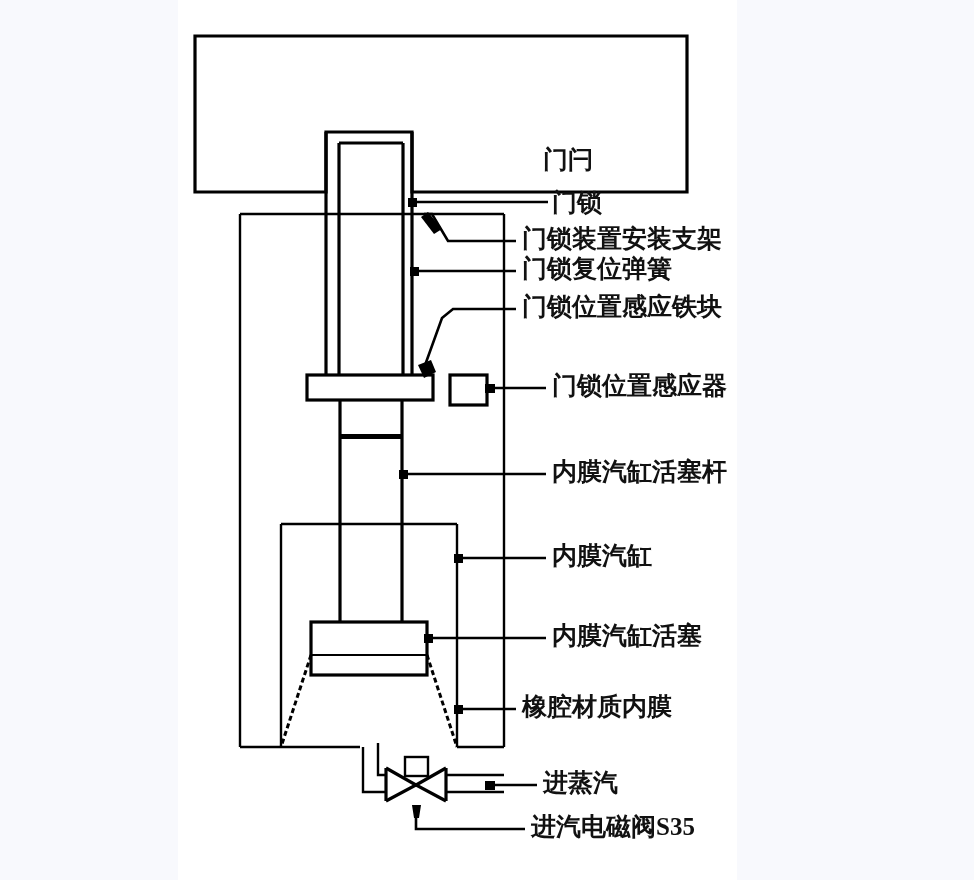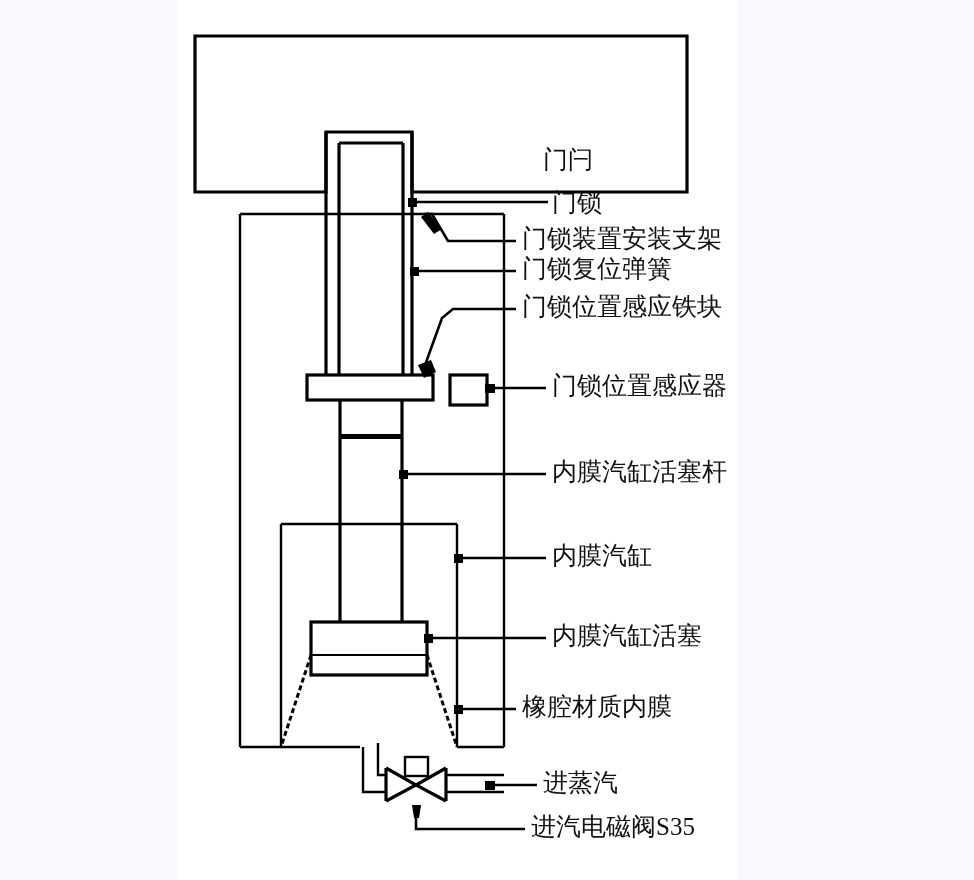--- a/index.html
+++ b/index.html
@@ -10,20 +10,21 @@
   body {
     width: 974px;
     height: 880px;
     font-family: "Liberation Serif", serif;
     overflow: hidden;
   }
   #stage {
     position: relative;
     width: 919px;
     height: 880px;
+    font-weight: bold;
   }
   #paper {
     position: absolute;
     left: 178px;
     top: 0;
     width: 559px;
     height: 880px;
     background: #ffffff;
   }
   #figure {

